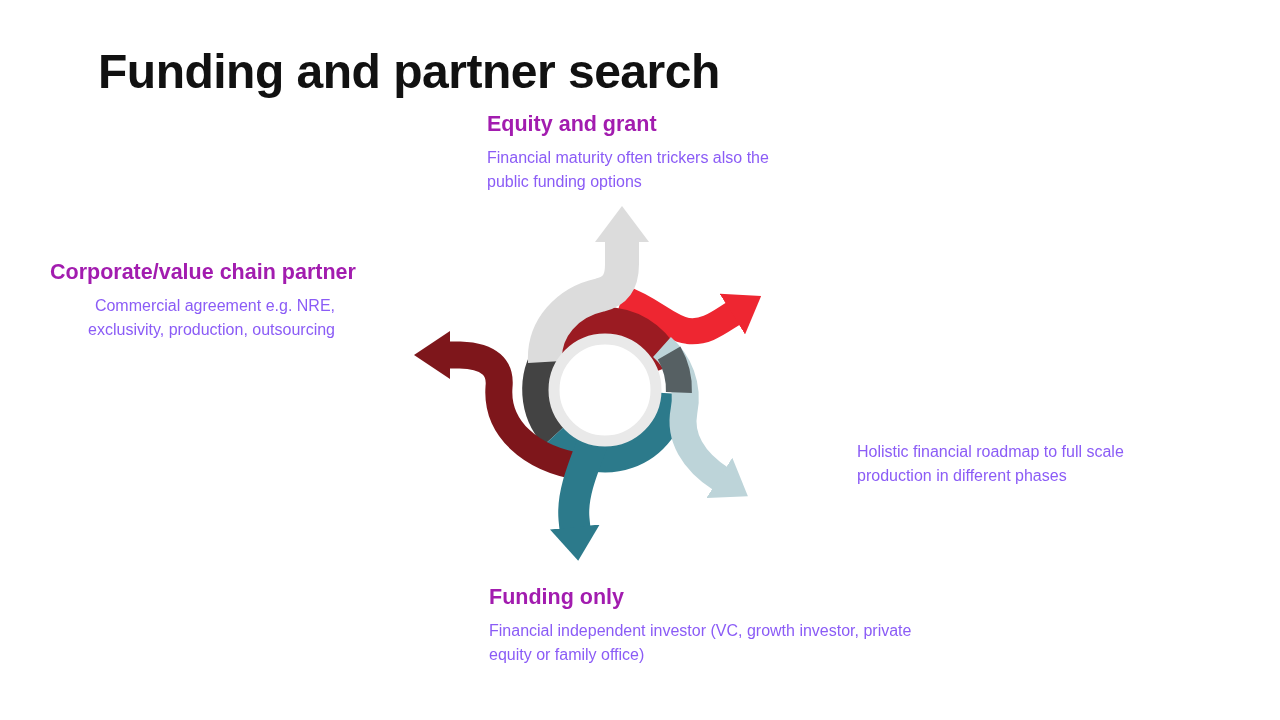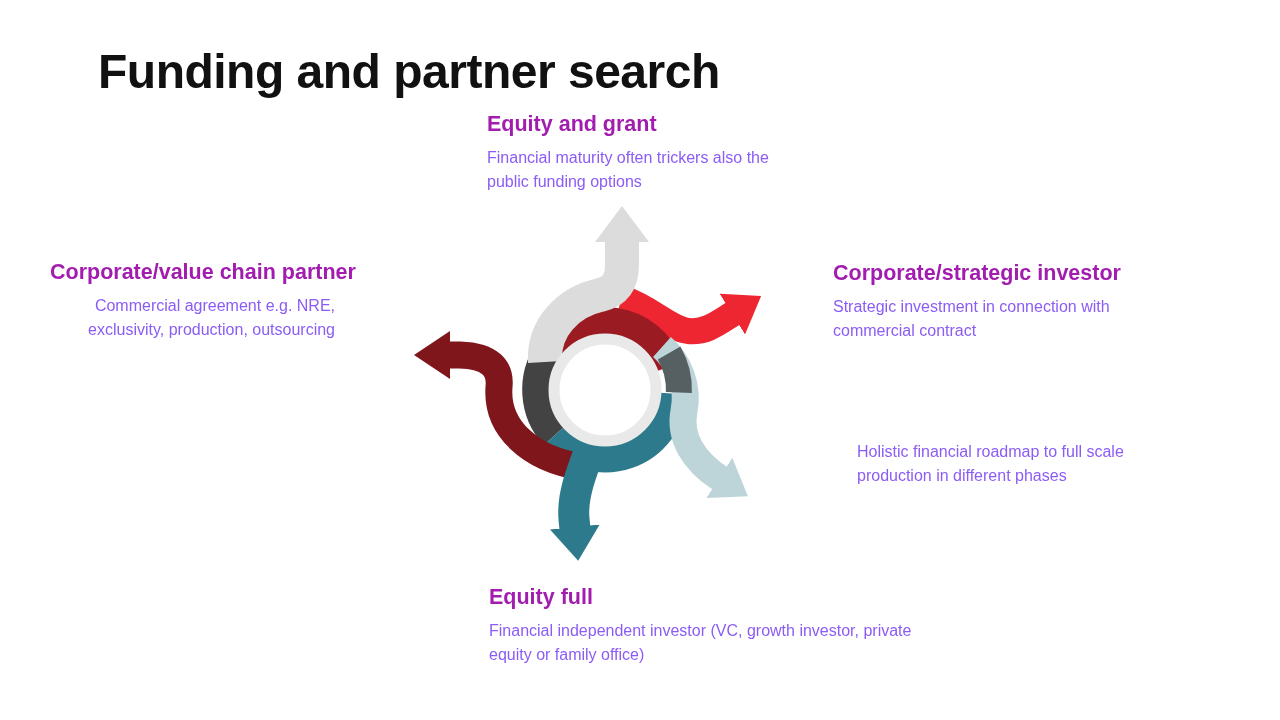--- a/index.html
+++ b/index.html
@@ -97,31 +97,27 @@
     <path d="M 193,252 C 180,285 172,307 174,329 L 175,339" fill="none" stroke-width="31" stroke-linejoin="round" marker-end="url(#m-teal)" stroke="#2C7A8B"></path>
 
     <circle cx="205" cy="200" r="51" stroke-width="11" stroke="#E9E9E9" fill="#FFFFFF"></circle>
   </svg>
 
   <div class="label-block pos-equity-grant">
     <div class="heading">Equity and grant</div>
     <div class="desc">Financial maturity often trickers also the public funding options</div>
   </div>
 
-  <div class="label-block pos-corp-strategic">
-    <div class="heading">Corporate/strategic investor</div>
-    <div class="desc">Strategic investment in connection with commercial contract</div>
-  </div>
 
   <div class="label-block pos-equity-grant-debt">
     <div class="desc">Holistic financial roadmap to full scale production in different phases</div>
   </div>
 
   <div class="label-block pos-equity-only">
-    <div class="heading">Equity full</div>
+    <div class="heading">Funding only</div>
     <div class="desc">Financial independent investor (VC, growth investor, private equity or family office)</div>
   </div>
 
   <div class="label-block pos-corp-value">
     <div class="heading">Corporate/value chain partner</div>
     <div class="desc">Commercial agreement e.g. NRE, exclusivity, production, outsourcing</div>
   </div>
 
 </div>
 

